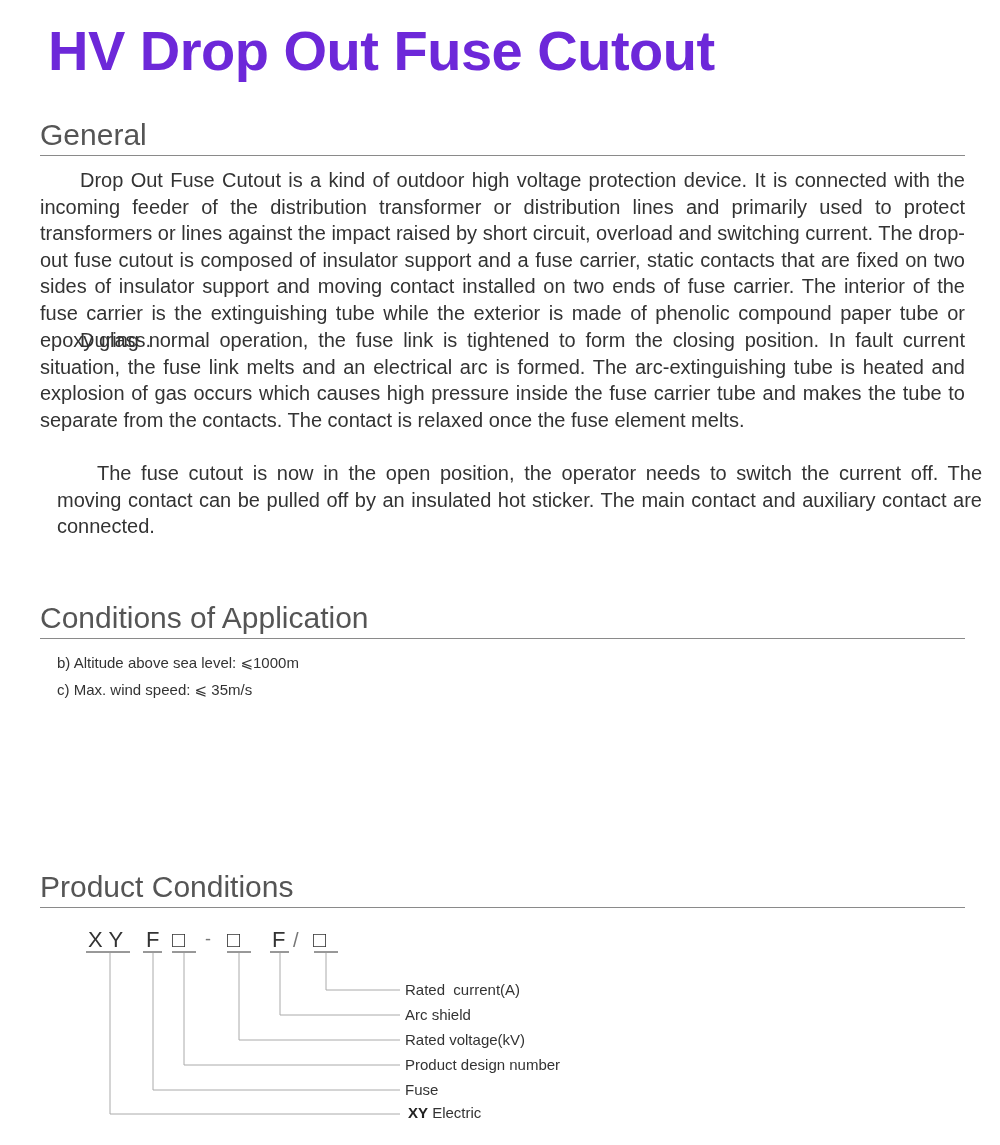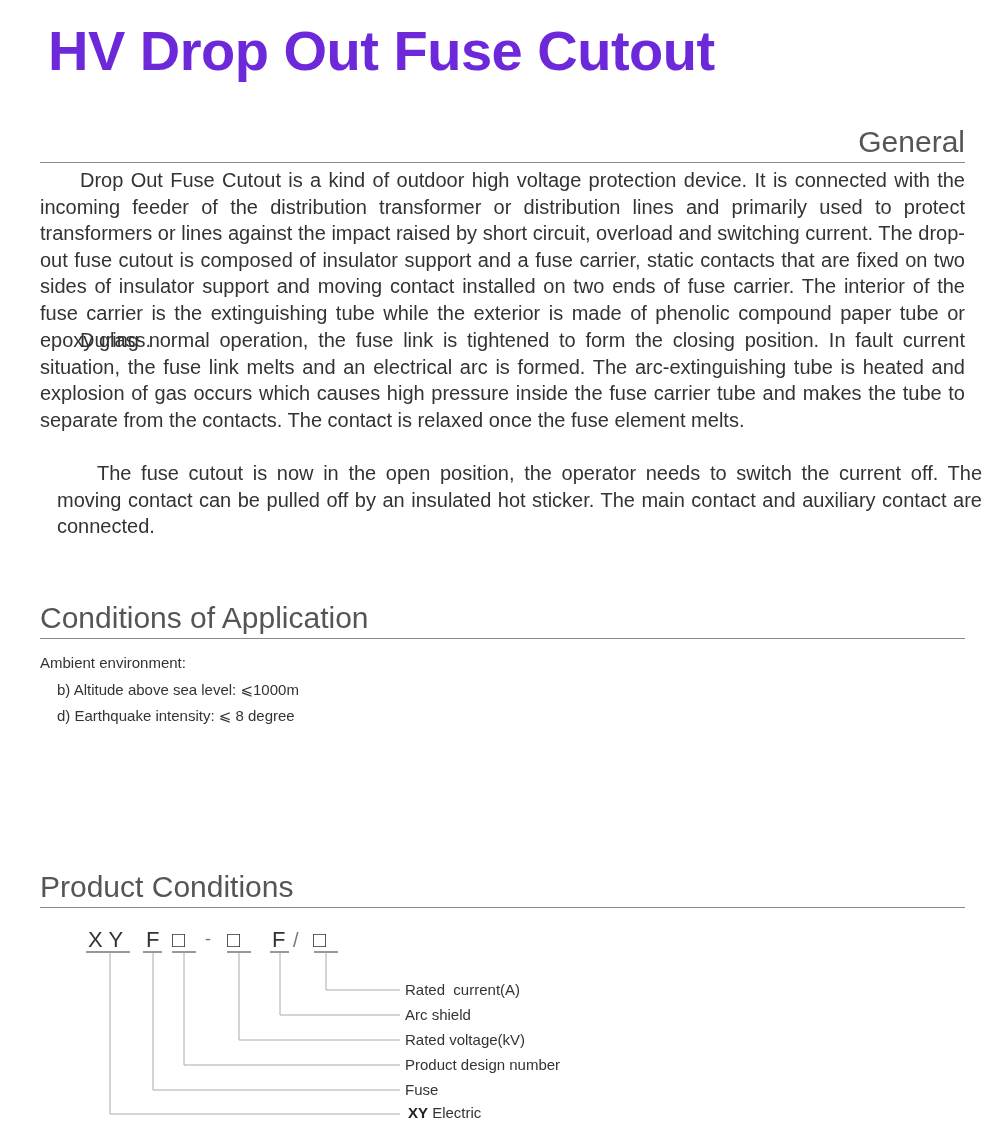--- a/index.html
+++ b/index.html
@@ -10,34 +10,33 @@
   .para { position: absolute; left: 40px; width: 925px; font-size: 20px; line-height: 26.6px; color: #333; text-align: justify; margin: 0; text-indent: 40px; }
   .cond { position: absolute; left: 40px; font-size: 15px; line-height: 26.7px; color: #333; }
   .cond .item { padding-left: 17px; }
   svg text { font-family: "Liberation Sans", sans-serif; }
 </style>
 </head>
 <body>
 
 <h1 class="title">HV Drop Out Fuse Cutout</h1>
 
-<div class="section-head" style="top:124px;text-align:right;">
+<div class="section-head" style="top:117px;">
   <h2>General</h2>
 </div>
 <p class="para" style="top:167px;">Drop Out Fuse Cutout is a kind of outdoor high voltage protection device. It is connected with the incoming feeder of the distribution transformer or distribution lines and primarily used to protect transformers or lines against the impact raised by short circuit, overload and switching current. The drop-out fuse cutout is composed of insulator support and a fuse carrier, static contacts that are fixed on two sides of insulator support and moving contact installed on two ends of fuse carrier. The interior of the fuse carrier is the extinguishing tube while the exterior is made of phenolic compound paper tube or epoxy glass.</p>
 <p class="para" style="top:327px;">During normal operation, the fuse link is tightened to form the closing position. In fault current situation, the fuse link melts and an electrical arc is formed. The arc-extinguishing tube is heated and explosion of gas occurs which causes high pressure inside the fuse carrier tube and makes the tube to separate from the contacts. The contact is relaxed once the fuse element melts.</p>
 <p class="para" style="top:460px;margin-left:17px;">The fuse cutout is now in the open position, the operator needs to switch the current off. The moving contact can be pulled off by an insulated hot sticker. The main contact and auxiliary contact are connected.</p>
 
 <div class="section-head" style="top:600px;">
   <h2>Conditions of Application</h2>
 </div>
 <div class="cond" style="top:650px;">
-  <div>Ambient environment:</div>
   <div class="item">b) Altitude above sea level: ⩽1000m</div>
-  <div class="item">d) Earthquake intensity: ⩽ 8 degree</div>
+  <div class="item">c) Max. wind speed:  ⩽ 35m/s</div>
 </div>
 
 <div class="section-head" style="top:869px;">
   <h2>Product Conditions</h2>
 </div>
 
 <svg style="position:absolute;left:0;top:915px;" width="1000" height="220" viewBox="0 0 1000 220">
   <g fill="#333" font-size="22">
     <text x="88" y="32">X Y</text>
     <text x="146" y="32">F</text>

